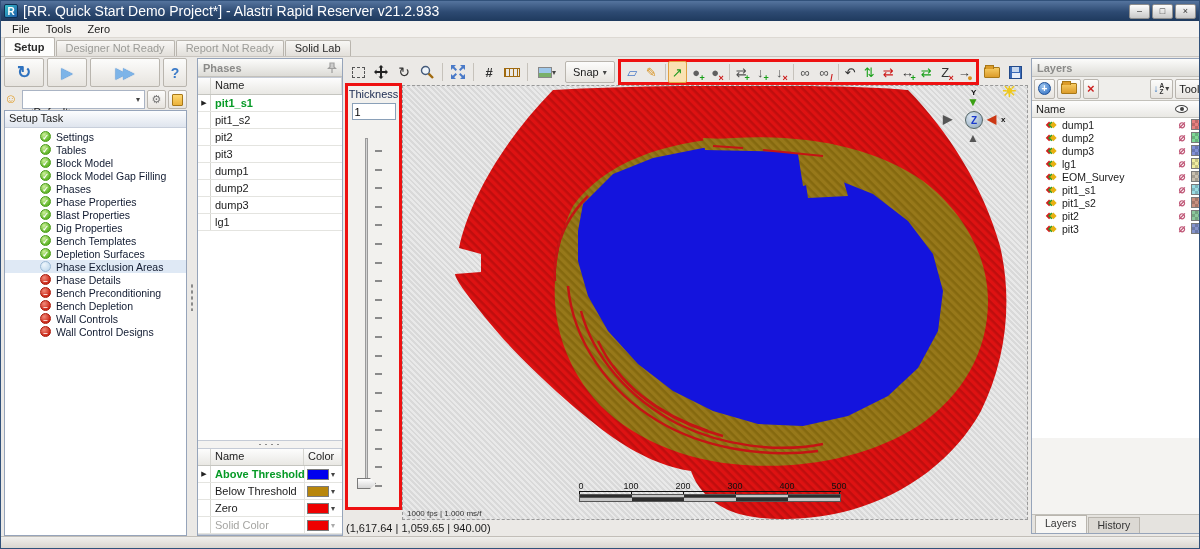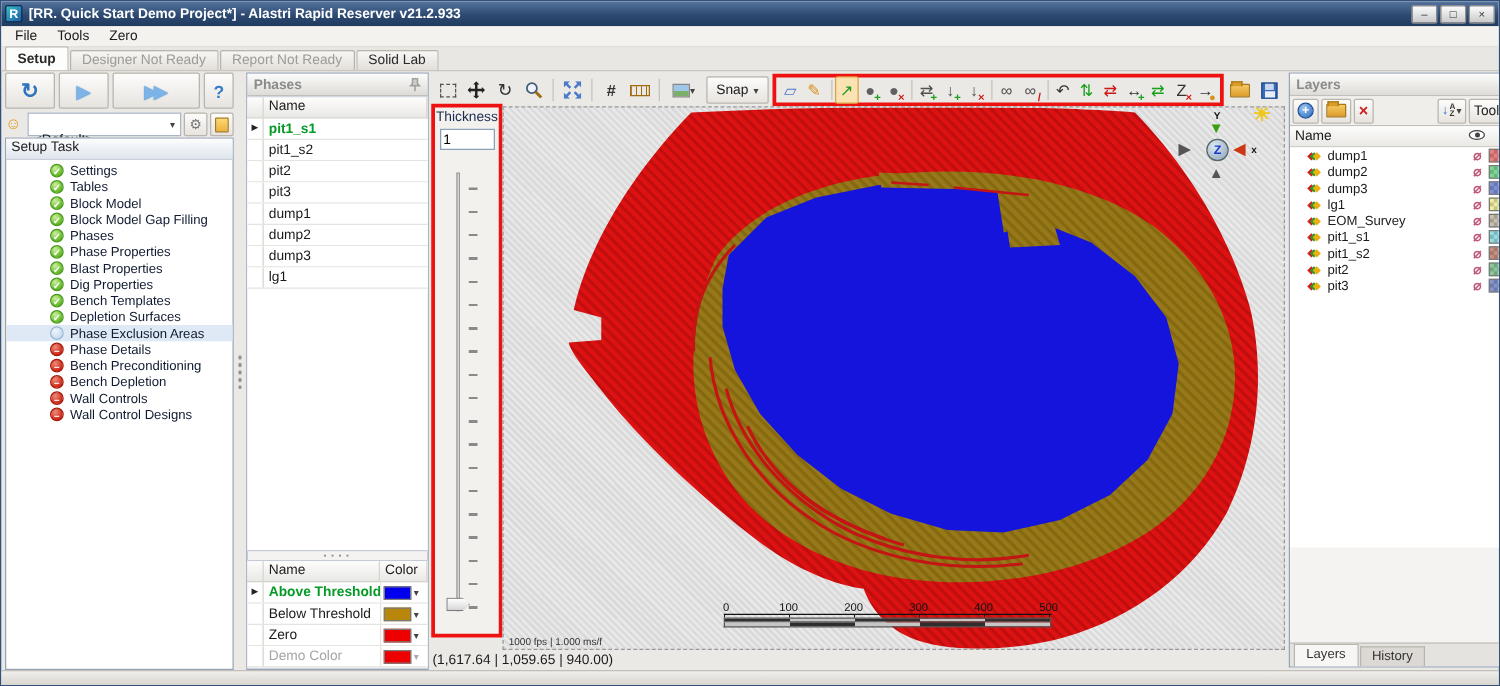--- a/index.html
+++ b/index.html
@@ -5,21 +5,21 @@
 * { margin:0; padding:0; box-sizing:border-box; }
 body { font-family:"Liberation Sans", sans-serif; background:#fff; }
 .app { position:relative; width:1200px; height:549px; background:#ebe9e6; border:1px solid #31517a; overflow:hidden; font-size:11px; color:#1a1a1a; }
 
 
 .titlebar { position:absolute; left:0; top:0; right:0; height:20px;
   background:linear-gradient(#55749e,#2d4a72 55%,#1f3a5e); color:#fff;
   display:flex; align-items:center; padding:0 3px; gap:5px; }
 .app-logo { width:14px; height:14px; background:linear-gradient(135deg,#35c0c8,#1f5aa8); color:#fff;
   font-size:10px; font-weight:bold; text-align:center; line-height:14px; border-radius:2px; border:1px solid #0f2f52; }
-.title-text { font-weight:bold; font-size:11px; flex:1; white-space:nowrap; overflow:hidden; }
+.title-text { font-weight:normal; font-size:14px; flex:1; white-space:nowrap; overflow:hidden; }
 .win-controls { display:flex; gap:2px; }
 .win-btn { width:21px; height:15px; background:linear-gradient(#fdfdfd,#c9c9c9); border:1px solid #8d8d8d;
   border-radius:2px; font-size:9px; line-height:13px; text-align:center; color:#333; }
 
 
 .menubar { position:absolute; left:0; top:20px; right:0; height:17px; background:#f4f2ef;
   border-bottom:1px solid #ddd9d3; display:flex; align-items:center; padding:0 3px; }
 .menu-item { padding:1px 8px; }
 
 
@@ -407,21 +407,21 @@
         <div class="row">
         <span class="marker-col"><span class="mark">▶</span></span>
         <span class="name-cell">Zero</span>
         <span class="swatch-cell">
           <span class="swatch" style="background: rgb(238, 0, 0);"></span>
           <span class="caret">▾</span>
         </span>
       </div>
         <div class="row disabled">
         <span class="marker-col"><span class="mark">▶</span></span>
-        <span class="name-cell">Demo Color</span>
+        <span class="name-cell">Solid Color</span>
         <span class="swatch-cell">
           <span class="swatch" style="background: rgb(238, 0, 0);"></span>
           <span class="caret">▾</span>
         </span>
       </div>
     </div>
   </div>
 
   <div class="thickness-panel">
     <div class="th-label">Thickness</div>

